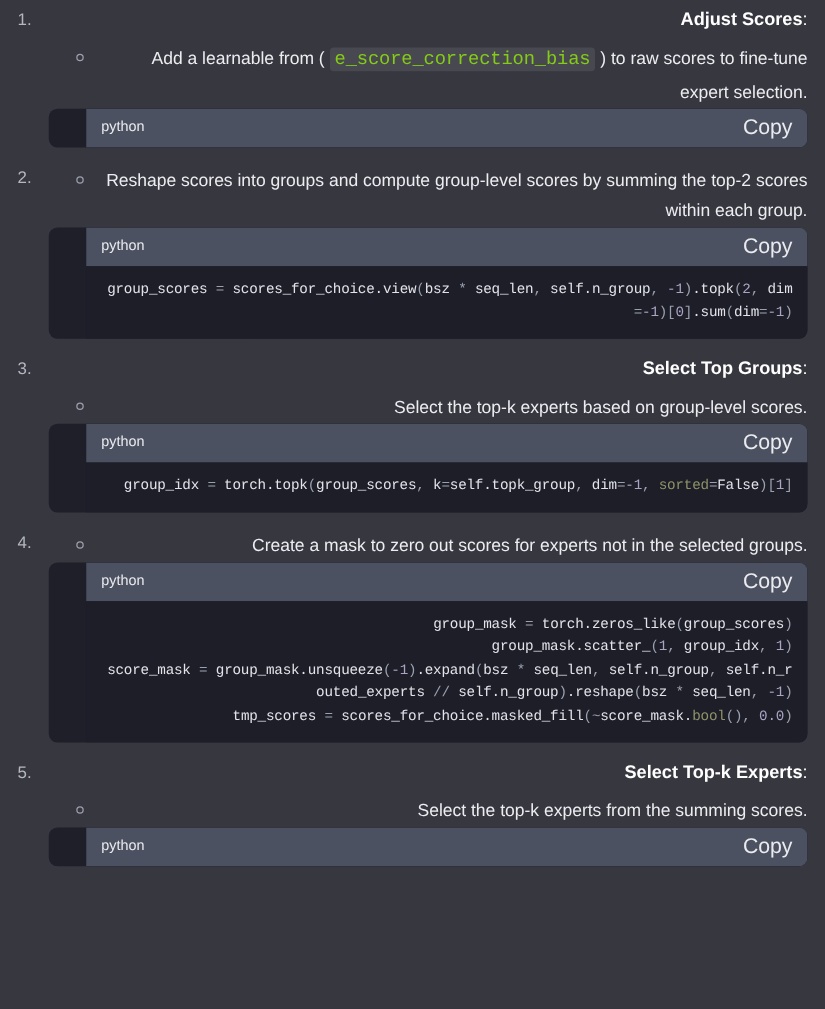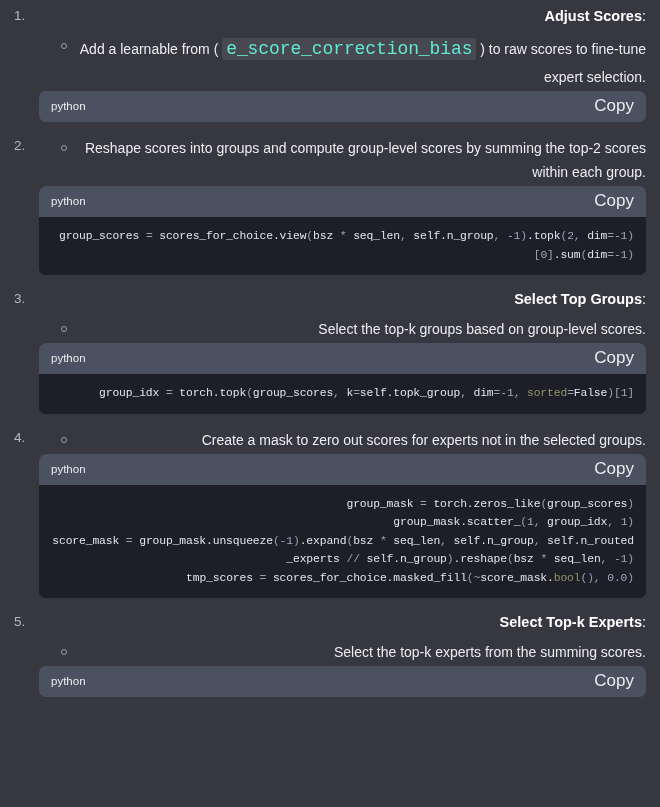--- a/index.html
+++ b/index.html
@@ -73,30 +73,31 @@
     height: 4px;
     border-radius: 50%;
     border: 1px solid #9ca0ab;
     background: transparent;
   }
   code.inline {
     font-family: "Liberation Mono", "DejaVu Sans Mono", monospace;
     background: rgba(255,255,255,0.09);
     border-radius: 3px;
     padding: 1px 4px;
-    font-size: 18px;
-    color: #5eead4;
+    font-size: 15px;
+    color: #84cc16;
     letter-spacing: -0.1px;
   }
   .codeblock {
     margin: 1px 0 0 0;
     border-radius: 7px;
     overflow: hidden;
     background: #1e1f29;
     position: relative;
+    padding-left: 30px;
   }
   .code-header {
     background: #4b5160;
     display: flex;
     align-items: center;
     justify-content: space-between;
     padding: 5px 12px 6px 12px;
     font-size: 11.5px;
     color: #e9eaee;
     font-family: "Liberation Sans", sans-serif;
@@ -153,21 +154,21 @@
         <span class="code-lang">python</span>
         <span class="code-copy">Copy</span>
       </div>
       <div class="code-body">group_scores <span class="op">=</span> scores_for_choice.view<span class="op">(</span>bsz <span class="op">*</span> seq_len<span class="op">,</span> self.n_group<span class="op">,</span> <span class="num">-1</span><span class="op">)</span>.topk<span class="op">(</span><span class="num">2</span><span class="op">,</span> dim<span class="op">=</span><span class="num">-1</span><span class="op">)[</span><span class="num">0</span><span class="op">]</span>.sum<span class="op">(</span>dim<span class="op">=</span><span class="num">-1</span><span class="op">)</span></div>
     </div>
   </li>
 
   <li class="step">
     <div class="step-title"><span class="t">Select Top Groups</span><span class="colon c">:</span></div>
     <ul class="sub">
-          <li class="sub-item"><span>Select the top-k groups based on group-level scores.</span></li>
+          <li class="sub-item"><span>Select the top-k experts based on group-level scores.</span></li>
         </ul>
     <div class="codeblock">
       <div class="code-header">
         <span class="code-lang">python</span>
         <span class="code-copy">Copy</span>
       </div>
       <div class="code-body">group_idx <span class="op">=</span> torch.topk<span class="op">(</span>group_scores<span class="op">,</span> k<span class="op">=</span>self.topk_group<span class="op">,</span> dim<span class="op">=</span><span class="num">-1</span><span class="op">,</span> <span class="kw">sorted</span><span class="op">=</span>False<span class="op">)[</span><span class="num">1</span><span class="op">]</span></div>
     </div>
   </li>
 

